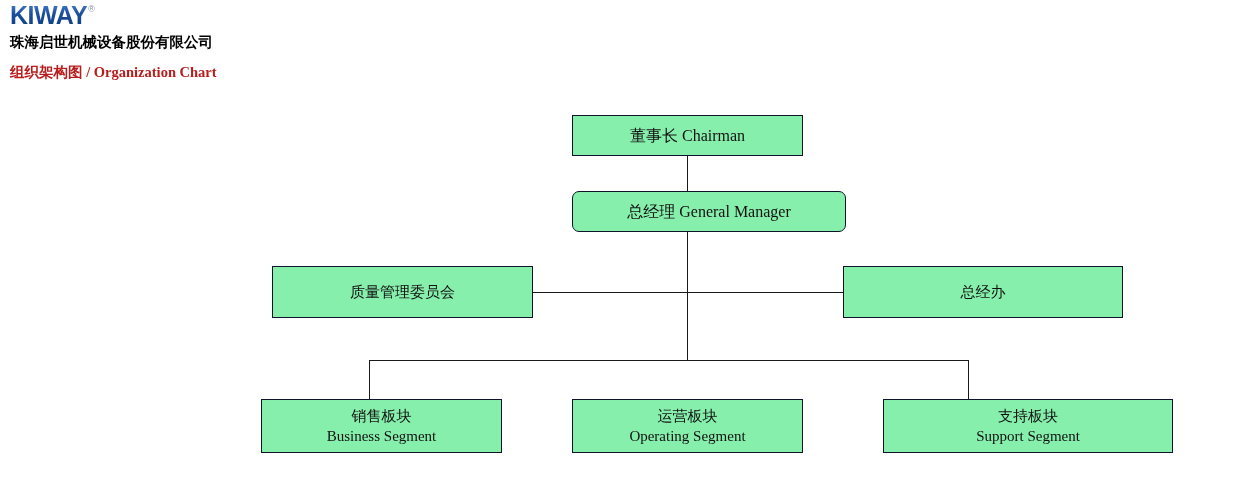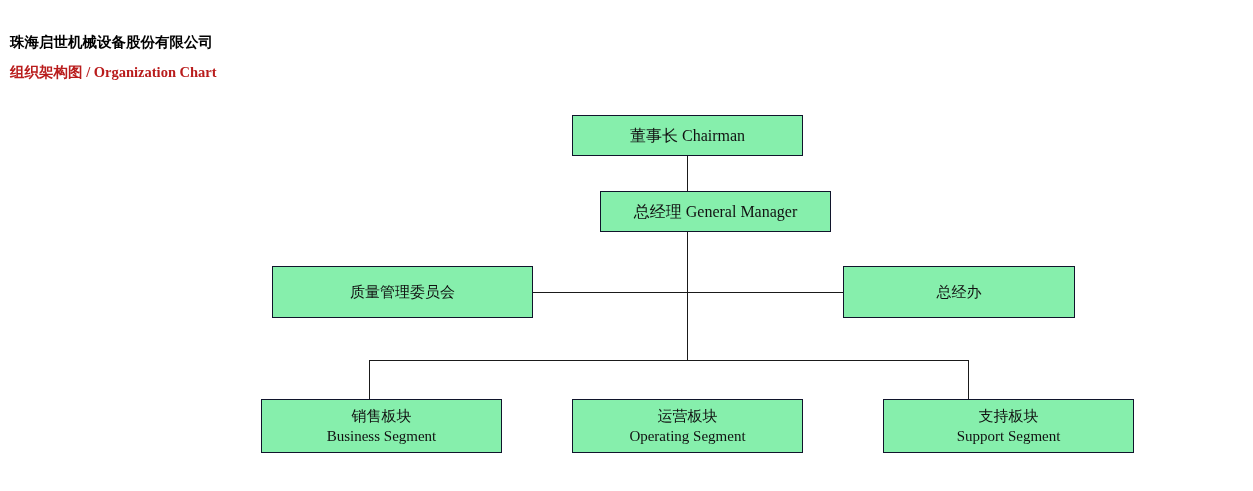--- a/index.html
+++ b/index.html
@@ -108,26 +108,26 @@
   }
   .node.single .line1 .cn {
     font-size: 16px;
   }
   .node.single .line1 .en {
     font-size: 16px;
   }
 
   
   #node-chairman      { left: 572px; top: 115px; width: 231px; height: 41px; }
-  #node-gm            { left: 600px; top: 191px; width: 231px; height: 41px; }
+  #node-gm            { left: 572px; top: 191px; width: 274px; height: 41px; border-radius: 7px; }
   #node-quality       { left: 272px; top: 266px; width: 261px; height: 52px; }
-  #node-gmoffice      { left: 843px; top: 266px; width: 232px; height: 52px; }
+  #node-gmoffice      { left: 843px; top: 266px; width: 280px; height: 52px; }
   #node-business      { left: 225px; top: 399px; width: 241px; height: 54px; margin-left: 36px; }
   #node-operating     { left: 572px; top: 399px; width: 231px; height: 54px; }
-  #node-support       { left: 883px; top: 399px; width: 251px; height: 54px; }
+  #node-support       { left: 883px; top: 399px; width: 290px; height: 54px; }
 
   
   .conn {
     position: absolute;
     background: #1a1a1a;
     z-index: 1;
   }
   .conn.v { width: 1.3px; }
   .conn.h { height: 1.3px; }
 
@@ -136,20 +136,23 @@
   #conn-side-bus      { left: 533px; top: 292px;  width: 310px; }
   #conn-child-bus     { left: 369px; top: 360px;  width: 600px; }
   #conn-drop-business { left: 369px; top: 360px;  height: 39px; }
   #conn-drop-support  { left: 968px; top: 360px;  height: 39px; }
 </style>
 </head>
 <body>
 
 <div id="page">
 
+  <div class="logo-wrap">
+    <span class="logo-text">KIWAY</span><span class="logo-reg">®</span>
+  </div>
 
   <div class="company-name">珠海启世机械设备股份有限公司</div>
 
   <div class="chart-title">
     <span class="cn">组织架构图</span><span> / </span><span>Organization Chart</span>
   </div>
 
   <div class="conn v" id="conn-chair-gm"></div>
   <div class="conn v" id="conn-gm-down"></div>
   <div class="conn h" id="conn-side-bus"></div>

